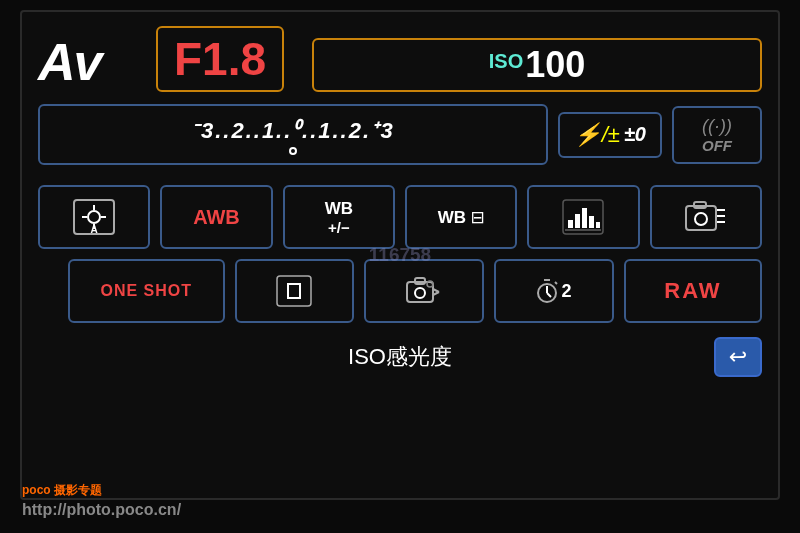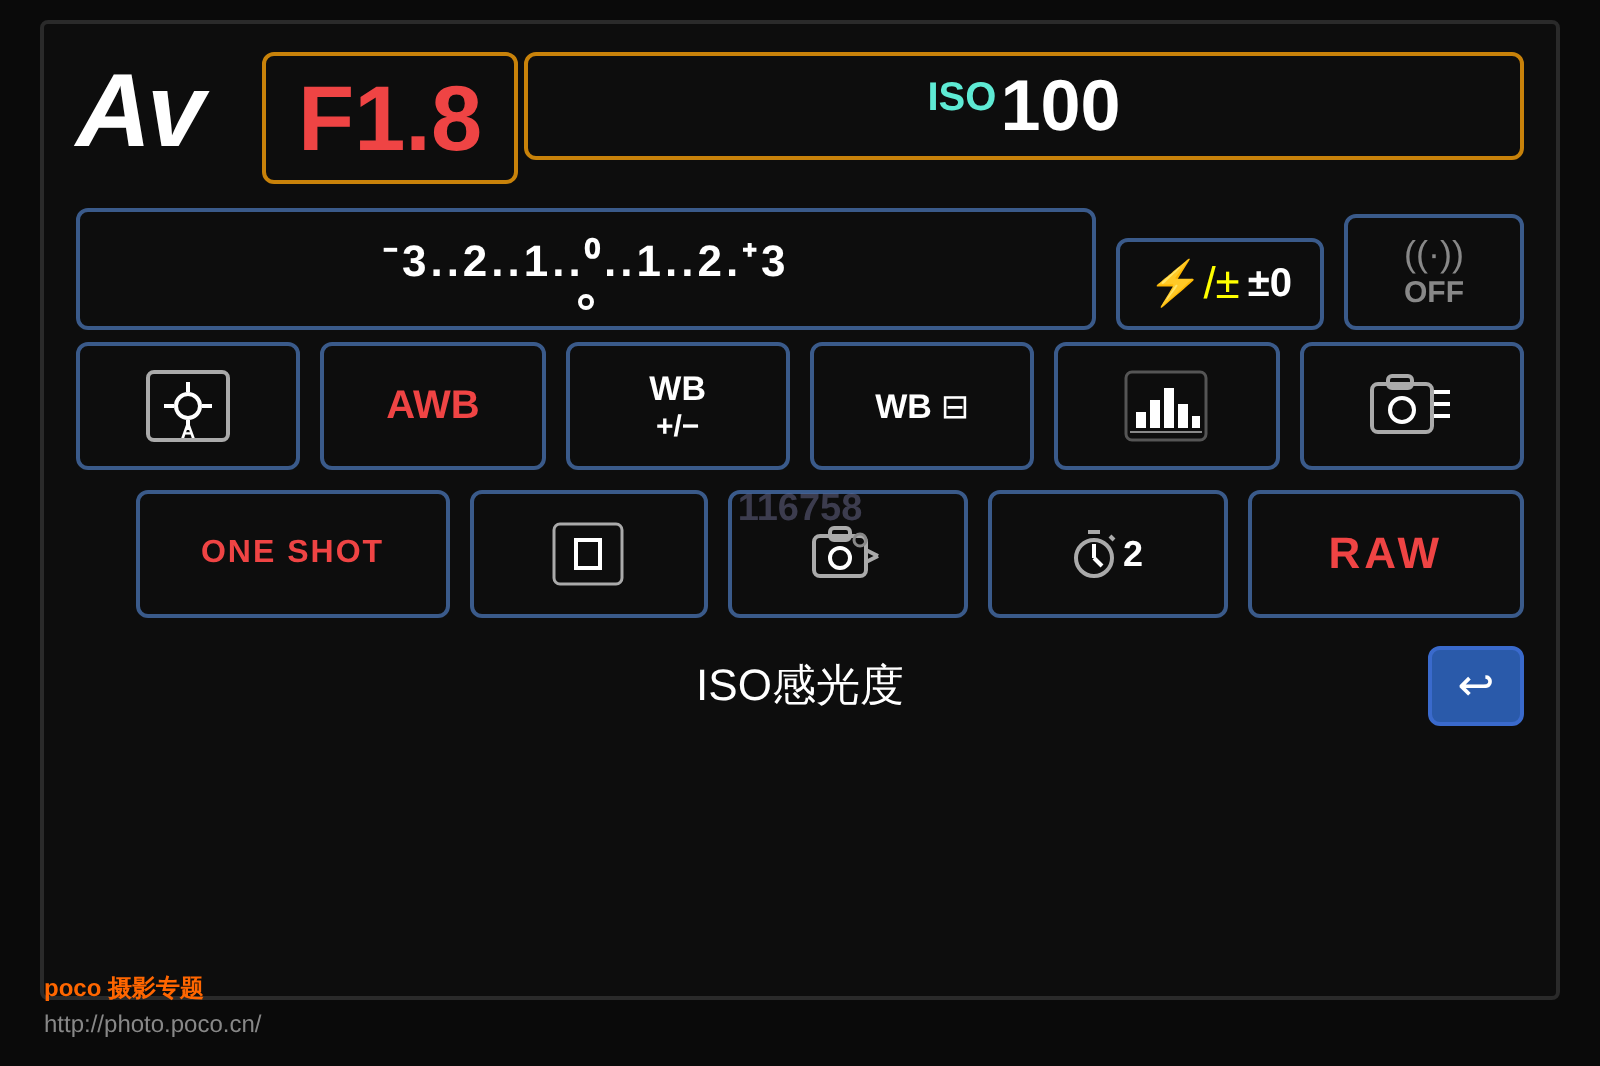--- a/index.html
+++ b/index.html
@@ -20,22 +20,22 @@
       background: #0d0d0d;
       border: 2px solid #2a2a2a;
       border-radius: 4px;
       padding: 14px 16px 10px 16px;
       position: relative;
     }
 
     
     .row1 {
       display: flex;
-      align-items: flex-start;
-      gap: 3px;
+      align-items: flex-end;
+      gap: 28px;
       margin-bottom: 12px;
     }
 
     .av-label {
       color: #ffffff;
       font-size: 52px;
       font-weight: bold;
       font-style: italic;
       min-width: 90px;
       letter-spacing: -2px;
@@ -76,22 +76,23 @@
 
     .iso-number {
       font-size: 36px;
       font-weight: bold;
     }
 
     
     .row2 {
       display: flex;
       gap: 10px;
-      margin-bottom: 6px;
-      align-items: flex-end;
+      margin-bottom: 20px;
+      align-items: center;
+      font-style: italic;
     }
 
     .exposure-box {
       border: 2px solid #3a5a8a;
       border-radius: 6px;
       padding: 8px 12px;
       flex: 1;
       display: flex;
       flex-direction: column;
       align-items: center;
@@ -364,14 +365,14 @@
     <div class="bottom-label">ISO感光度</div>
     <div class="back-btn">
       <span class="back-arrow">↩</span>
     </div>
   </div>
 
 </div>
 
 <div class="poco-watermark">
   <span class="poco-logo">poco 摄影专题</span><br>
-  <span style="color:#888;font-size:12px;">http://photo.poco.cn/</span>
+  <span style="color:#888;font-size:16px;font-weight:bold;">http://photo.poco.cn/</span>
 </div>
 
 </body></html>

